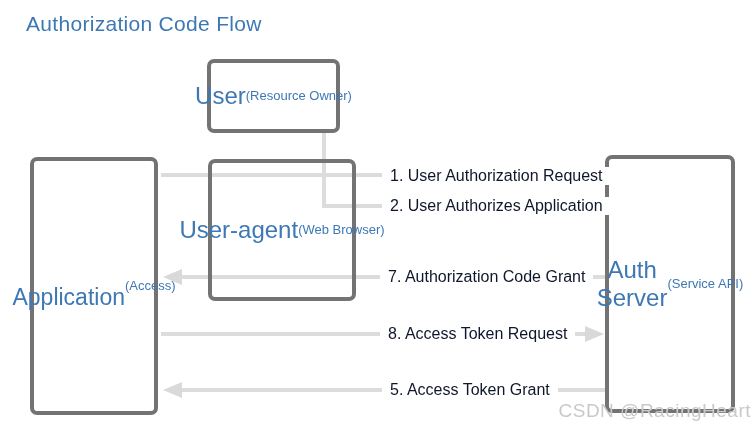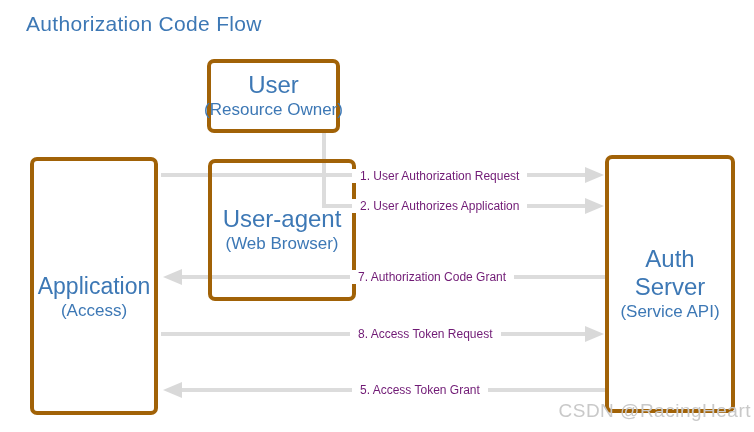--- a/index.html
+++ b/index.html
@@ -48,55 +48,56 @@
   }
   #arr1 { left: 585px; top: 167px; }
   #arr2 { left: 585px; top: 198px; }
   #arr3 { left: 163px; top: 269px; }
   #arr4 { left: 585px; top: 326px; }
   #arr5 { left: 163px; top: 382px; }
   
   .node {
     position: absolute;
     box-sizing: border-box;
-    border: 4px solid #a16207;
+    border: 4px solid #737373;
     border-radius: 7px;
     background: transparent;
     display: flex;
-    flex-direction: column;
+    flex-direction: row;
     align-items: center;
     justify-content: center;
     text-align: center;
     color: #3d78b5;
   }
   .node .main {
     font-size: 24px;
     line-height: 1.15;
     white-space: nowrap;
   }
   .node .sub {
-    font-size: 17px;
+    font-size: 13px;
     line-height: 1.3;
     white-space: nowrap;
   }
   #box-user        { left: 207px; top: 59px;  width: 133px; height: 74px; }
   #box-user-agent  { left: 208px; top: 159px; width: 148px; height: 142px; }
   #box-application { left: 30px;  top: 157px; width: 128px; height: 258px; }
   #box-auth-server { left: 605px; top: 155px; width: 130px; height: 258px; }
   #box-application .main { font-size: 23px; margin-top: 23px; }
   #box-auth-server .main { white-space: normal; max-width: 85px; }
   
   .flow-label {
     position: absolute;
     transform: translateY(-50%);
     background: #ffffff;
     padding: 0 8px;
-    font-size: 12px;
-    color: #701a75;
+    font-size: 16px;
+    color: #0f172a;
     white-space: nowrap;
+    margin-left: 30px;
   }
   #flabel1 { left: 352px; top: 176px; }
   #flabel2 { left: 352px; top: 206px; }
   #flabel3 { left: 350px; top: 277px; }
   #flabel4 { left: 350px; top: 334px; }
   #flabel5 { left: 352px; top: 390px; }
   
   .watermark {
     position: absolute;
     right: 3px;

